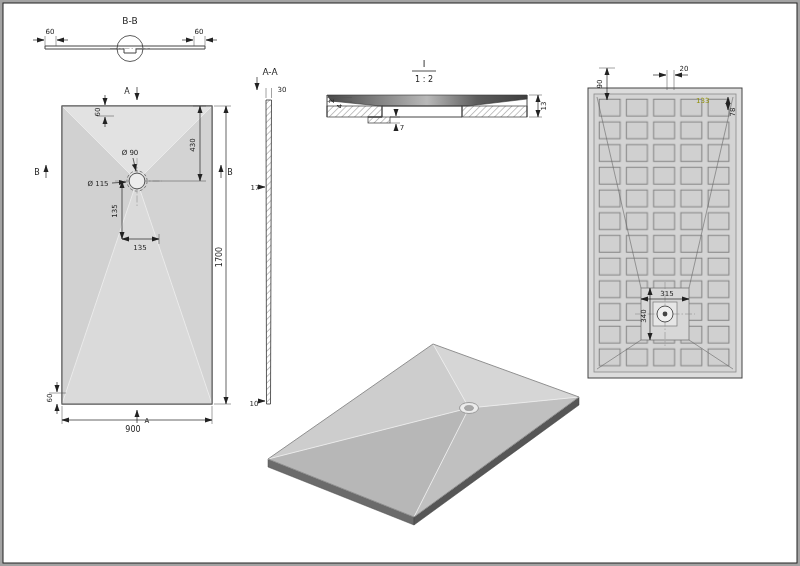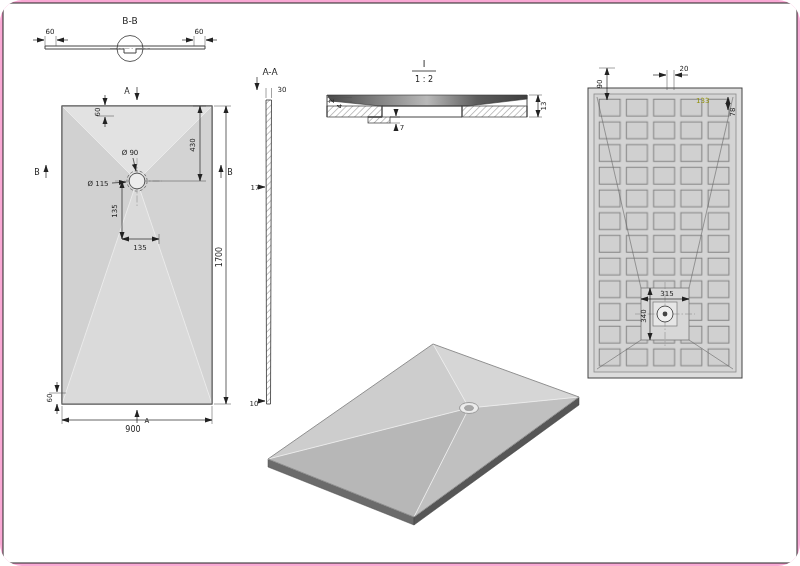--- a/index.html
+++ b/index.html
@@ -1,16 +1,16 @@
 <!DOCTYPE html>
 <html><head>
 <meta charset="utf-8">
 <style>
   html,body{margin:0;padding:0;background:#ffffff;}
-  .wrap{width:800px;height:566px;position:relative;background:#f9a8d4;overflow:hidden;border-radius:22px;}
+  .wrap{width:800px;height:566px;position:relative;background:#a3a3a3;overflow:hidden;}
   svg{display:block;}
   text{font-family:"DejaVu Sans","Liberation Sans",sans-serif;fill:#222;}
   .t9{font-size:9px;}
   .t8{font-size:8px;}
   .t7{font-size:7px;}
   .accent{fill:#8f8f00;}
   .dim{stroke:#222;stroke-width:0.7;fill:none;}
   .ext{stroke:#555;stroke-width:0.55;fill:none;}
   .edge{stroke:#444;stroke-width:1;fill:none;}
   .thin{stroke:#666;stroke-width:0.6;fill:none;}

